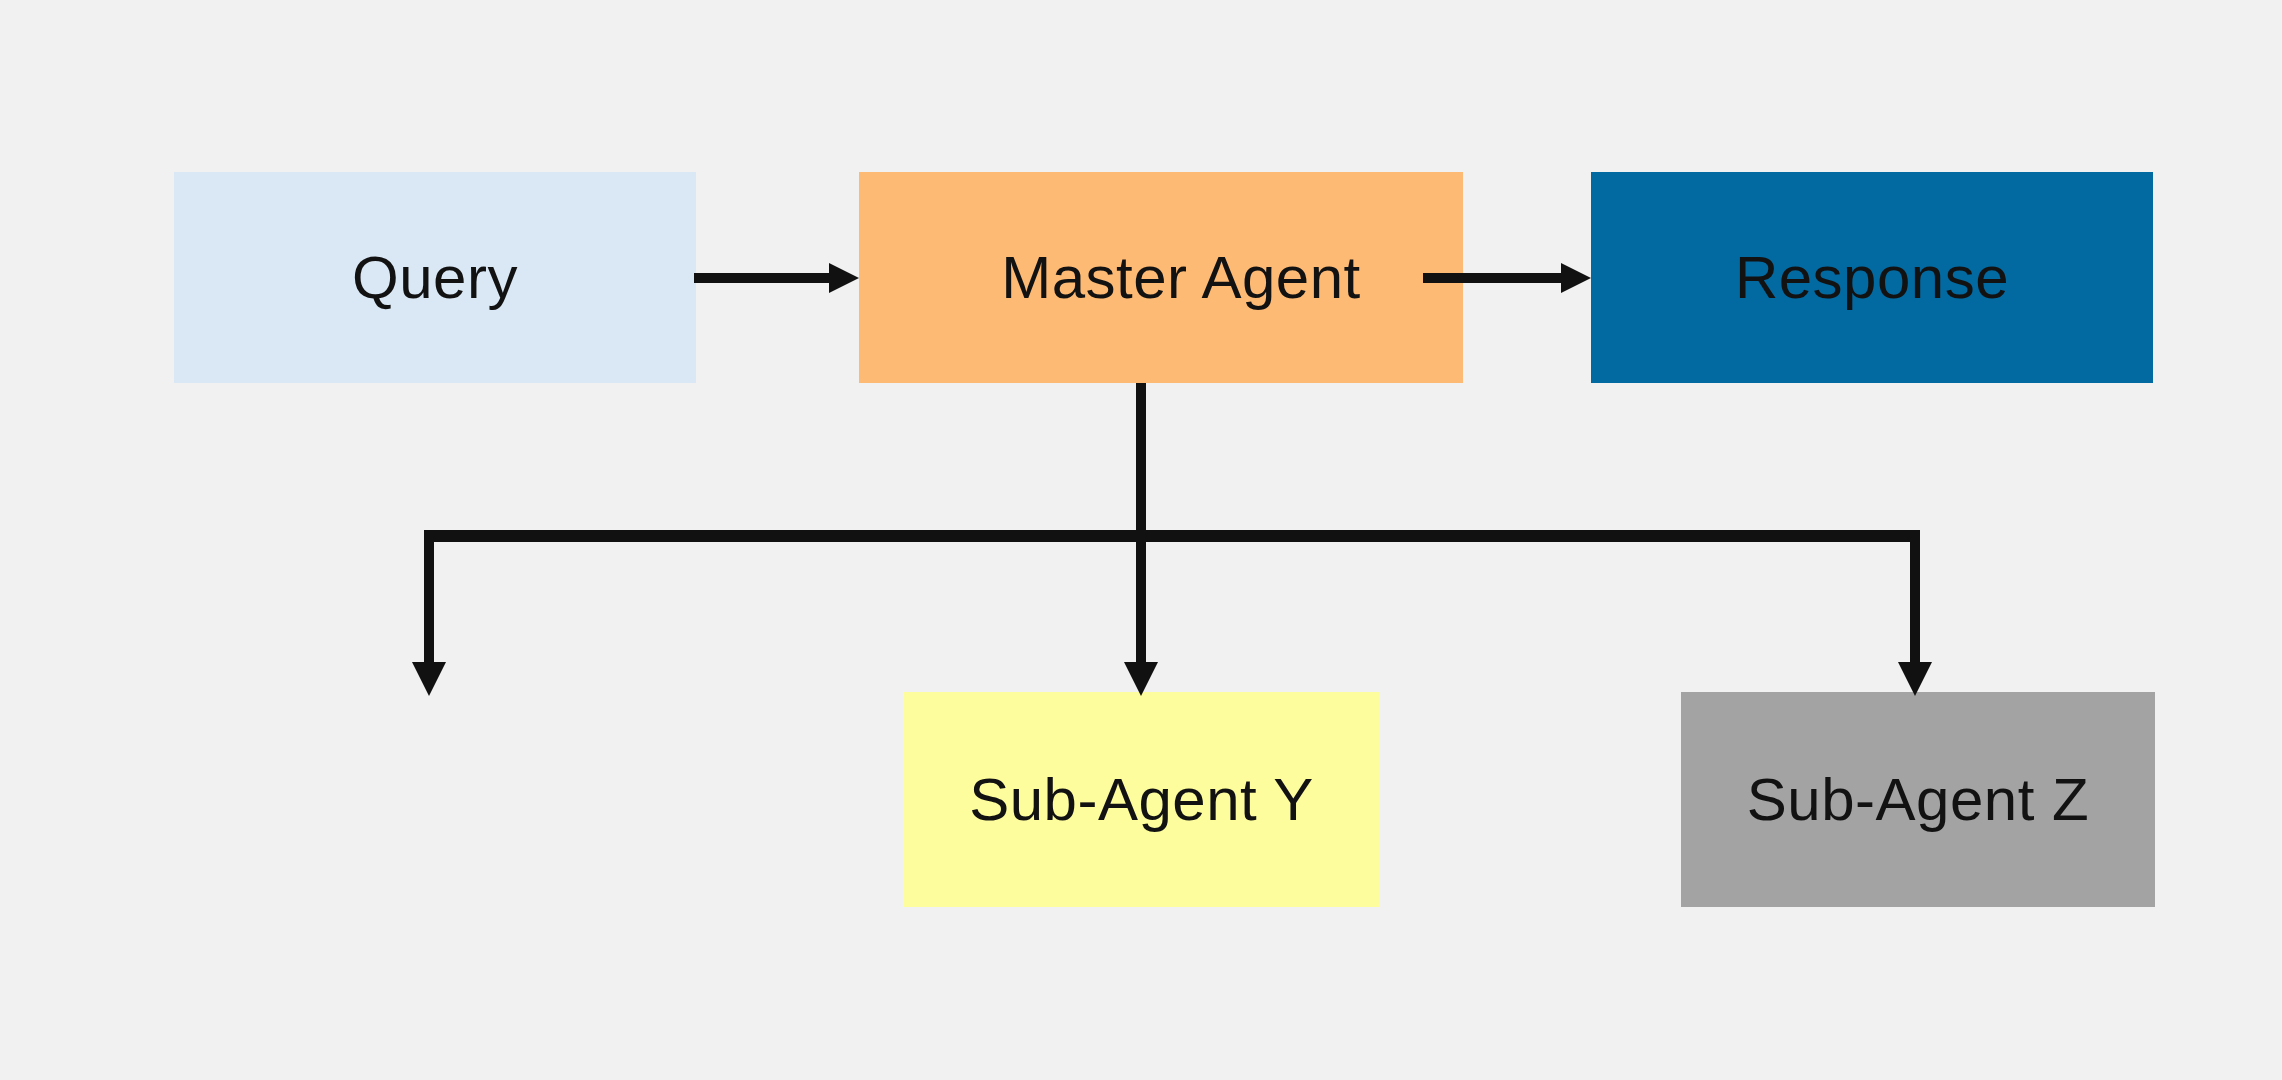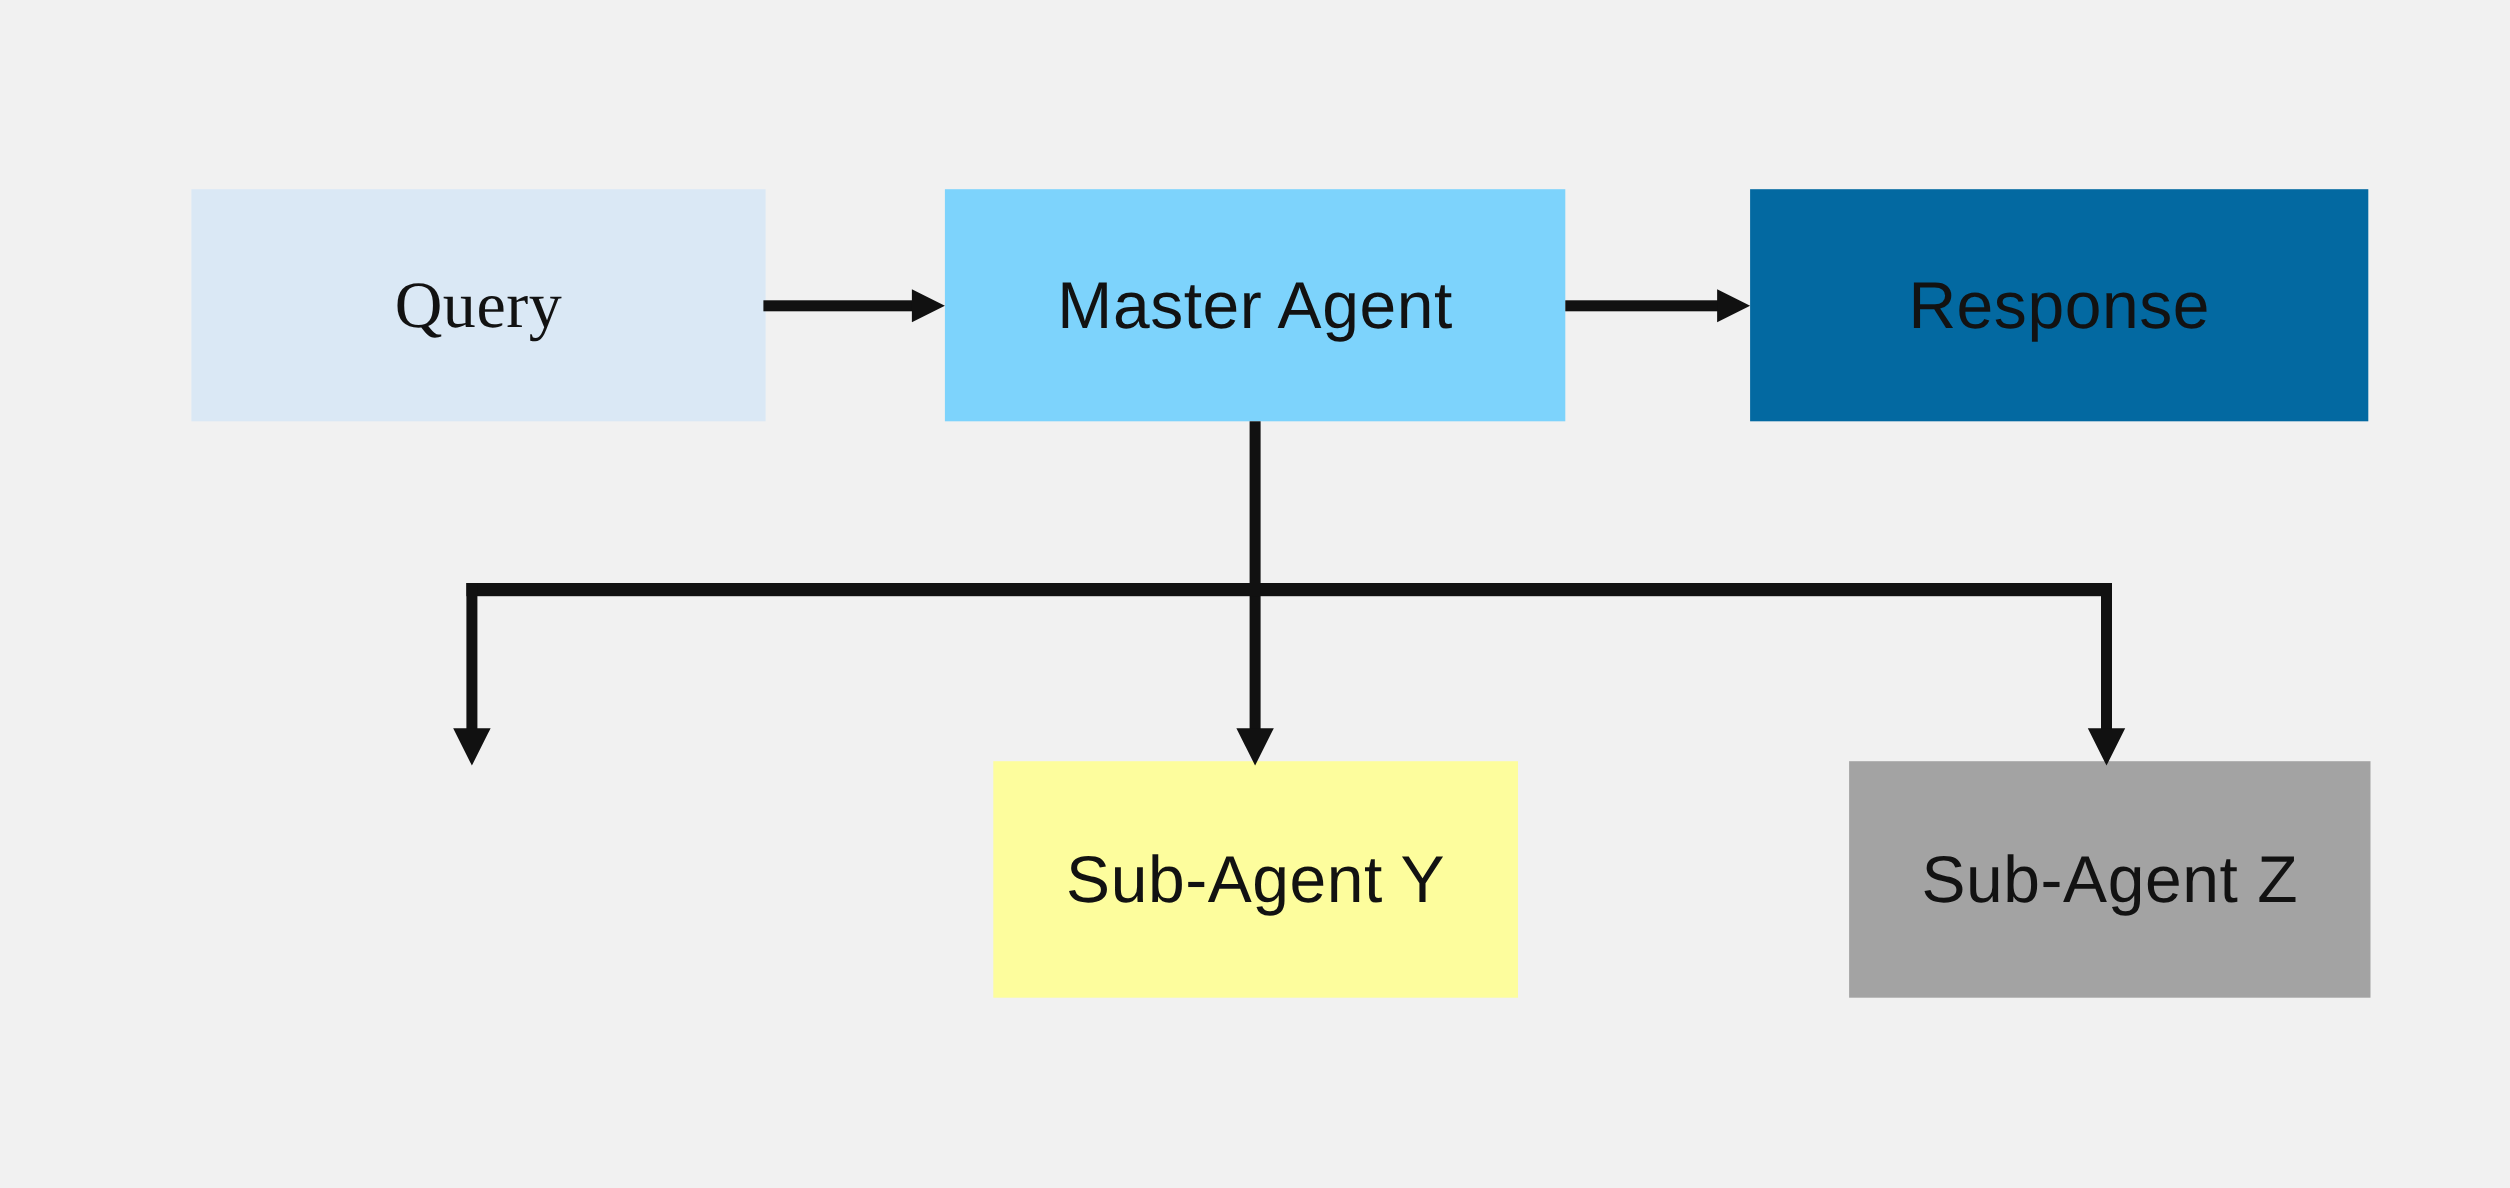--- a/index.html
+++ b/index.html
@@ -16,21 +16,21 @@
     position: absolute;
     display: flex;
     align-items: center;
     justify-content: center;
     font-size: 60px;
     color: #121212;
     letter-spacing: 0.5px;
     white-space: nowrap;
   }
   
-  .node-query        { left: 174px;  top: 172px; width: 522px; height: 211px; font-family: Liberation Serif, serif; }
+  .node-query        { left: 174px;  top: 172px; width: 522px; height: 211px; }
   .node-master-agent { left: 859px;  top: 172px; width: 564px; height: 211px; }
   .node-response     { left: 1591px; top: 172px; width: 562px; height: 211px; }
   
   .node-sub-agent-x  { left: 171px;  top: 692px; width: 518px; height: 215px; }
   .node-sub-agent-y  { left: 903px;  top: 692px; width: 477px; height: 215px; }
   .node-sub-agent-z  { left: 1681px; top: 692px; width: 474px; height: 215px; }
 
   .shaft { position: absolute; background: #111; }
   .head  { position: absolute; width: 0; height: 0; }
   .head-right { border-top: 15px solid transparent; border-bottom: 15px solid transparent; border-left: 30px solid #111; }
@@ -60,21 +60,21 @@
   .edge-m-z-head  { left: 1898px; top: 662px; }
 </style>
 </head>
 <body style="background: rgb(241, 241, 241);">
 
 <div class="canvas" style="background: rgb(241, 241, 241);">
 
   <div class="node node-query" style="background: rgb(218, 232, 245); color: rgb(18, 18, 18);">
     <span>Query</span>
   </div>
-  <div class="node node-master-agent" style="background: #7dd3fc; color: rgb(18, 18, 18);">
+  <div class="node node-master-agent" style="background: #fdba74; color: rgb(18, 18, 18); padding-left: 40px;">
     <span>Master Agent</span>
   </div>
   <div class="node node-response" style="background: #0369a1; color: rgb(18, 18, 18);">
     <span>Response</span>
   </div>
   <div class="node node-sub-agent-y" style="background: rgb(253, 253, 157); color: rgb(18, 18, 18);">
     <span>Sub-Agent Y</span>
   </div>
   <div class="node node-sub-agent-z" style="background: #a3a3a3; color: rgb(18, 18, 18);">
     <span>Sub-Agent Z</span>

